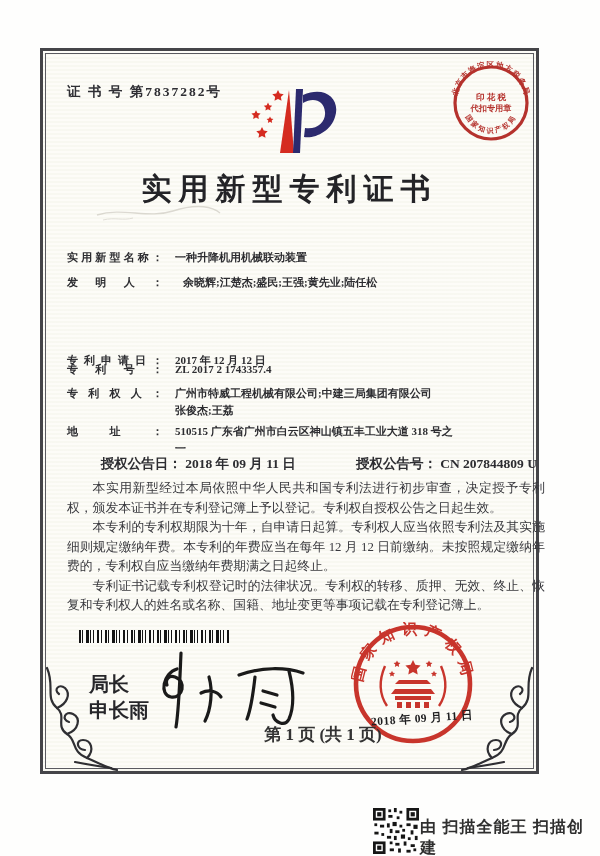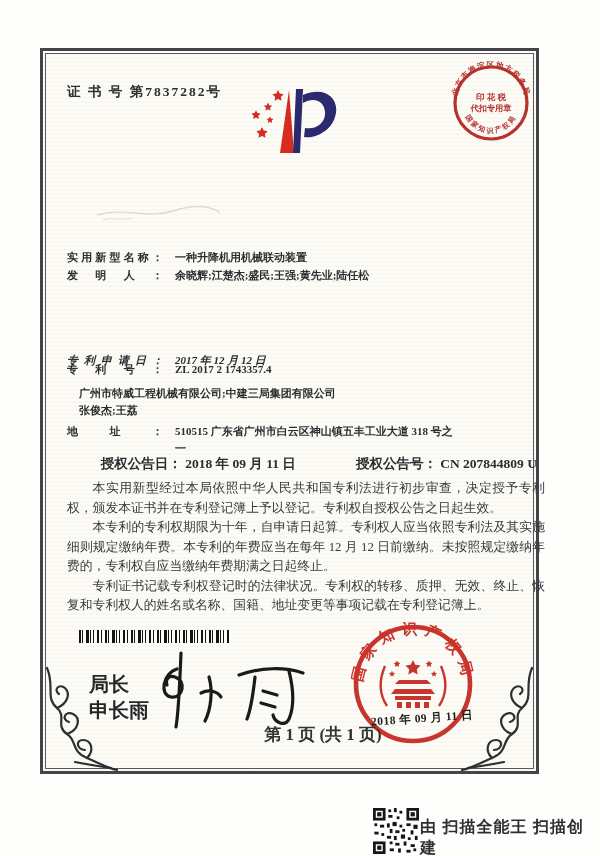--- a/index.html
+++ b/index.html
@@ -88,38 +88,40 @@
       <text font-size="7.6" font-weight="700" letter-spacing="1.2" fill="#b5322d">
         <textPath href="#taxArcTop" startOffset="50%" text-anchor="middle">北京市海淀区地方税务局</textPath>
       </text>
       <text x="42" y="39" text-anchor="middle" font-size="8.6" font-weight="700" fill="#b5322d">印 花 税</text>
       <text x="42" y="50" text-anchor="middle" font-size="8.2" font-weight="700" fill="#b5322d">代扣专用章</text>
       <text font-size="7" font-weight="700" letter-spacing="2" fill="#b5322d">
         <textPath href="#taxArcBot" startOffset="50%" text-anchor="middle">国家知识产权局</textPath>
       </text>
     </svg>
 
+    <div class="abs title">实用新型专利证书</div>
 
     <div class="abs row" style="top:198px;">
       <span class="lbl">实用新型名称：</span>
       <span class="val">一种升降机用机械联动装置</span>
     </div>
-    <div class="abs row" style="top:216px;">
+    <div class="abs row" style="top:223px;gap:8px;">
       <span class="lbl">发明人：</span>
       <span class="val">余晓辉;江楚杰;盛民;王强;黄先业;陆任松</span>
     </div>
     <div class="abs row" style="top:267px;margin-top:43px;">
       <span class="lbl">专利号：</span>
       <span class="val">ZL 2017 2 1743357.4</span>
     </div>
-    <div class="abs row" style="top:301px;font-style:italic;">
+    <div class="abs row" style="top:301px;">
       <span class="lbl">专利申请日：</span>
       <span class="val">2017 年 12 月 12 日</span>
     </div>
     <div class="abs row" style="top:334px;">
+      <span class="lbl">专利权人：</span>
       <span class="val">
         <span>广州市特威工程机械有限公司;中建三局集团有限公司</span><br>
         <span>张俊杰;王荔</span>
       </span>
     </div>
     <div class="abs row" style="top:372px;">
       <span class="lbl">地址：</span>
       <span class="val">
         <span>510515 广东省广州市白云区神山镇五丰工业大道 318 号之</span><br>
         <span>一</span>

